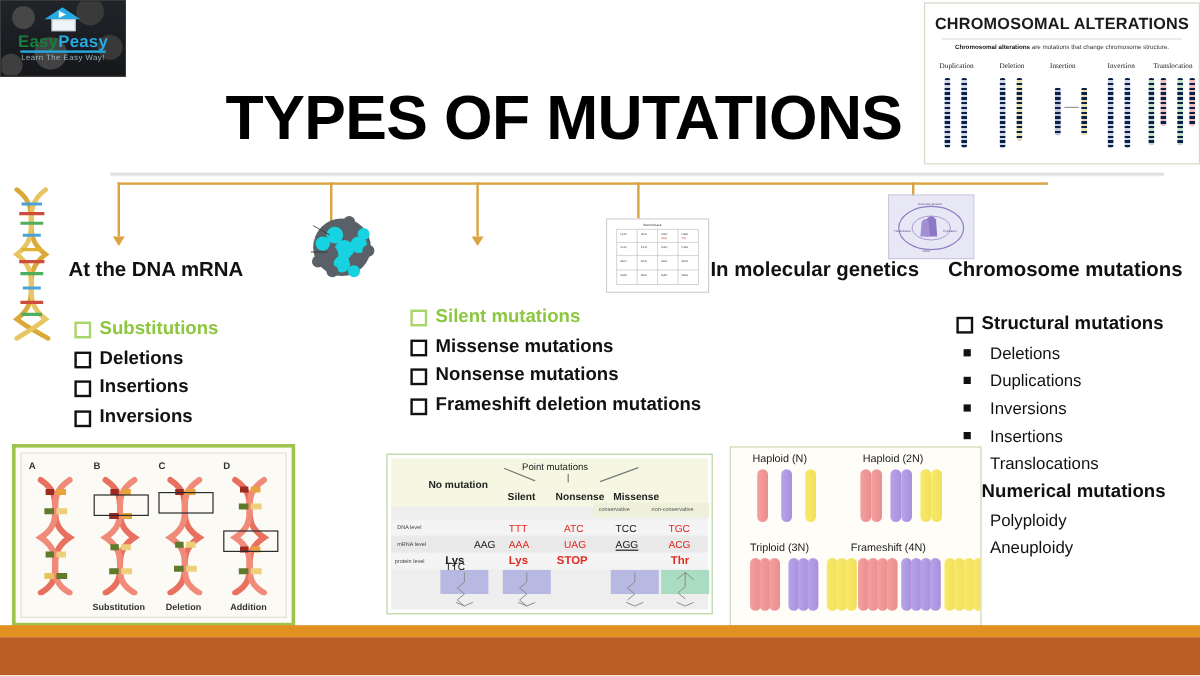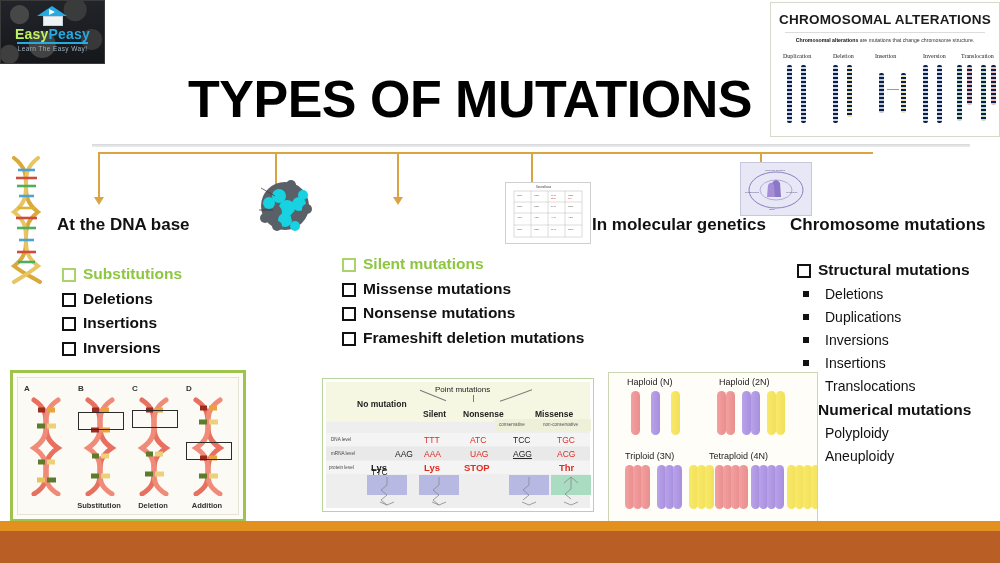--- a/index.html
+++ b/index.html
@@ -23,21 +23,21 @@
      opacity:.95;}
   .cap{position:absolute;left:36px;top:5px;width:30px;height:18px;}
   .cap .top{position:absolute;left:0;top:0;width:0;height:0;border-left:15px solid transparent;
      border-right:15px solid transparent;border-bottom:10px solid #27a9e1;}
   .cap .play{position:absolute;left:12px;top:3px;width:0;height:0;border-left:6px solid #fff;
      border-top:3.5px solid transparent;border-bottom:3.5px solid transparent;}
   .cap .book{position:absolute;left:6px;top:10px;width:18px;height:8px;background:#eef3f6;
      border:1px solid #c9d4da;}
   .logo-t1{position:absolute;left:0;right:0;top:26px;text-align:center;font-size:14px;font-weight:bold;
      letter-spacing:.2px;line-height:14px;}
-  .logo-t1 .a{color:#bef264;}
+  .logo-t1 .a{color:#15803d;}
   .logo-t1 .b{color:#27a9e1;}
   .logo-rule{position:absolute;left:16px;right:16px;top:41px;height:2px;background:#27a9e1;}
   .logo-t2{position:absolute;left:0;right:0;top:44px;text-align:center;color:#9fb3bd;font-size:6.5px;
      letter-spacing:.4px;}
 
   
   .title{position:absolute;left:120px;top:68px;width:700px;height:62px;
      font-size:52px;font-weight:bold;color:#000;letter-spacing:-0.5px;
      text-align:center;line-height:62px;white-space:nowrap;}
   .title-rule{position:absolute;left:92px;top:144px;width:878px;height:3px;
@@ -297,21 +297,21 @@
       <path d="M27 22 q3 -5 6 0 l1 12 h-8 z" fill="#a48fd6"></path>
       <g fill="#5a4f86" font-size="2.4" font-family="sans-serif">
         <text x="24" y="8">Molecular genetics</text>
         <text x="4" y="30">Transmission</text>
         <text x="45" y="30">Population</text>
         <text x="28" y="47">Other</text>
       </g>
     </svg>
   </div>
 
-  <div class="col-head h1">At the DNA base</div>
+  <div class="col-head h1">At the DNA mRNA</div>
   <div class="lst l1">
     <div class="li green"><span class="box"></span><span>Substitutions</span></div>
     <div class="li"><span class="box"></span><span>Deletions</span></div>
     <div class="li"><span class="box"></span><span>Insertions</span></div>
     <div class="li"><span class="box"></span><span>Inversions</span></div>
   </div>
 
   <div class="lst l2">
     <div class="li green"><span class="box"></span><span>Silent mutations</span></div>
     <div class="li"><span class="box"></span><span>Missense mutations</span></div>
@@ -416,21 +416,21 @@
     <div class="tbl-body"></div>
 
     <div class="pm" style="left:112px;top:6px;font-size:8px;color:#222;">Point mutations</div>
     <div class="conn-line" style="left:96px;top:16px;width:28px;transform:rotate(22deg);"></div>
     <div class="conn-line" style="left:150px;top:16px;width:1px;height:7px;background:#7a7a7a;"></div>
     <div class="conn-line" style="left:176px;top:16px;width:34px;transform:rotate(-20deg);"></div>
 
     <div class="pm big" style="left:34px;top:20px;">No mutation</div>
     <div class="pm big" style="left:100px;top:30px;">Silent</div>
     <div class="pm big" style="left:140px;top:30px;">Nonsense</div>
-    <div class="pm big" style="left:212px;top:30px;">Missense</div>
+    <div class="pm big" style="left:188px;top:30px;">Missense</div>
     <div style="position:absolute;left:172px;top:40px;width:96px;height:12px;background:#eef0d9;"></div>
     <div class="pm tiny" style="left:176px;top:43px;">conservative</div>
     <div class="pm tiny" style="left:220px;top:43px;">non-conservative</div>
 
     <div class="rowband" style="top:54px;"></div>
     <div class="rowband" style="top:68px;background:#e9e9e9;"></div>
     <div class="rowband" style="top:82px;"></div>
 
     <div class="pm rowlbl" style="left:8px;top:58px;">DNA level</div>
     <div class="pm rowlbl" style="left:8px;top:72px;">mRNA level</div>
@@ -481,21 +481,21 @@
           <path d="M20 2 l-7 6 M20 2 l7 6 M20 2 l0 12 l-6 5 l6 5"></path>
           <path d="M20 30 l-7 -3 M20 30 l7 -3"></path>
         </g>
       </svg>
   </div>
 
   <div class="img-plo">
     <div class="plo-lbl" style="left:18px;top:4px;">Haploid (N)</div>
     <div class="plo-lbl" style="left:110px;top:4px;">Haploid (2N)</div>
     <div class="plo-lbl" style="left:16px;top:78px;">Triploid (3N)</div>
-    <div class="plo-lbl" style="left:100px;top:78px;">Tetraploid (4N)</div>
+    <div class="plo-lbl" style="left:100px;top:78px;">Frameshift (4N)</div>
 
     <div class="pchr pink" style="left:22px;top:18px;"></div>
     <div class="pchr purple" style="left:42px;top:18px;"></div>
     <div class="pchr yellow" style="left:62px;top:18px;"></div>
 
     <div class="pchr pink" style="left:108px;top:18px;"></div>
     <div class="pchr pink" style="left:117px;top:18px;"></div>
     <div class="pchr purple" style="left:133px;top:18px;"></div>
     <div class="pchr purple" style="left:142px;top:18px;"></div>
     <div class="pchr yellow" style="left:158px;top:18px;"></div>

